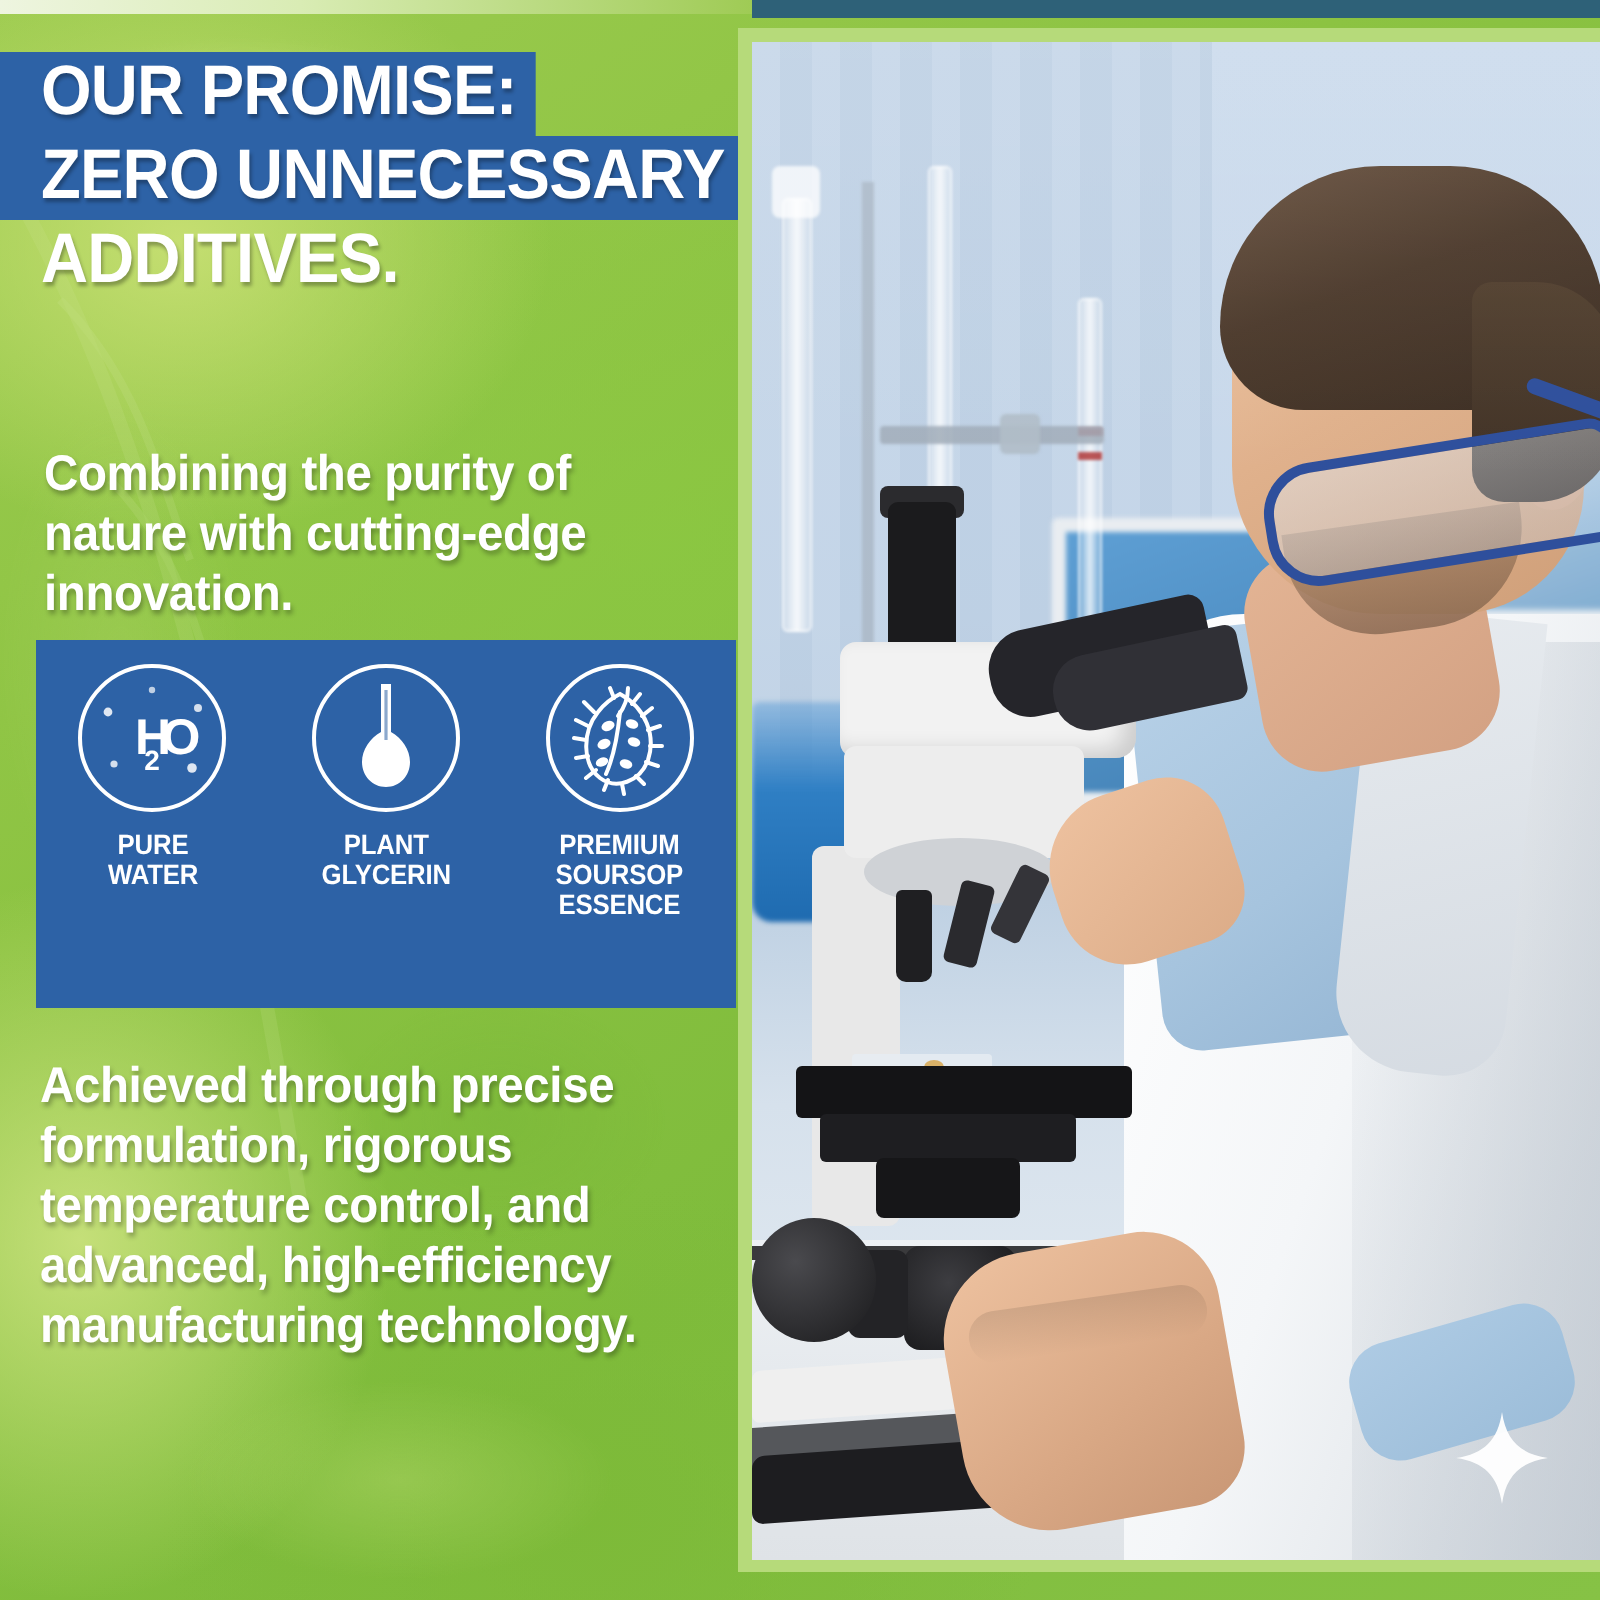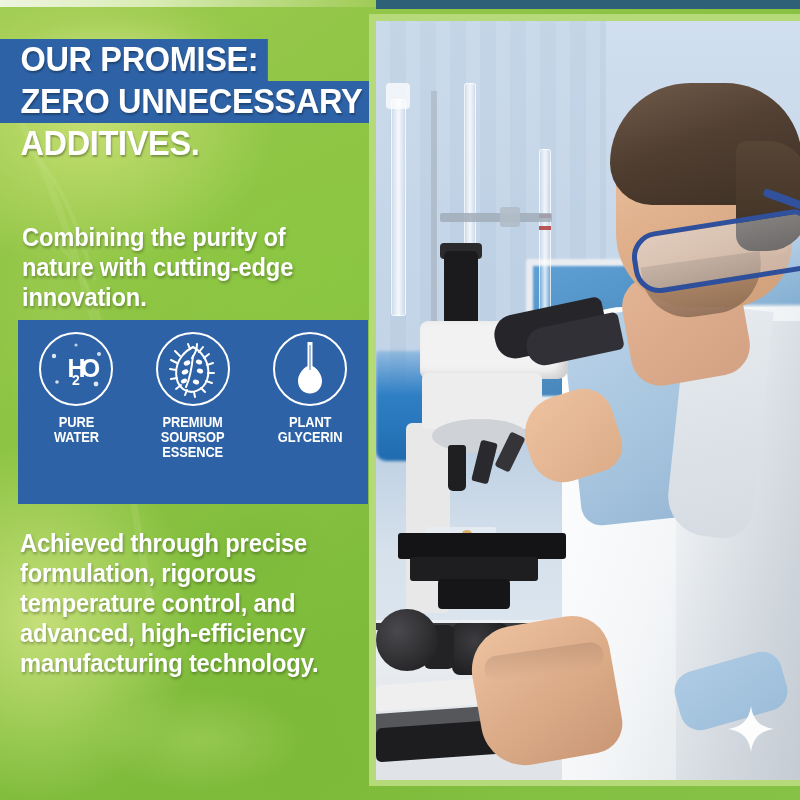--- a/index.html
+++ b/index.html
@@ -37,21 +37,21 @@
     position:absolute;left:376px;top:0;right:0;height:9px;
     background:#2e6178;
   }
   .top-strip-left{
     position:absolute;left:0;top:0;width:376px;height:7px;
     background:linear-gradient(90deg,#eef5e0 0%,#d9ecb4 40%,#9fcb55 100%);
   }
 
   
   .headline{
-    position:absolute;left:0;top:39px;width:380px;
+    position:absolute;left:0;top:26px;width:380px;
   }
   .hl-line{
     position:relative;display:block;
     font-family:"Liberation Sans",sans-serif;
     font-weight:bold;
     font-size:35px;
     line-height:38px;
     letter-spacing:-0.4px;
     color:#ffffff;
     text-transform:uppercase;
@@ -324,20 +324,34 @@
       </div>
       <div class="icon-label">
         <div>PURE</div>
         <div>WATER</div>
       </div>
     </div>
 
     <div class="icon-cell">
       <div class="icon-circle">
         <svg width="66" height="66" viewBox="0 0 66 66">
+          <path d="M33 6 L35.5 6 L35.5 30 C41 33 45 39 45 45 C45 52 39.8 57.5 33 57.5
+                   C26.2 57.5 21 52 21 45 C21 39 25 33 30.5 30 L30.5 6 Z" fill="#ffffff"></path>
+          <path d="M33 9 L33 34" stroke="#2d62a6" stroke-width="1.6" opacity=".55"></path>
+        </svg>
+      </div>
+      <div class="icon-label">
+        <div>PLANT</div>
+        <div>GLYCERIN</div>
+      </div>
+    </div>
+
+    <div class="icon-cell">
+      <div class="icon-circle">
+        <svg width="66" height="66" viewBox="0 0 66 66">
           <g stroke="#ffffff" stroke-width="2" fill="none" stroke-linecap="round">
             <path d="M33 11 C46 18 51 32 47 44 C43 55 31 59 23 53 C14 46 14 30 22 20 C25 16 29 13 33 11 Z"></path>
             <path d="M37 8 C37 14 35 18 32 22"></path>
             <path d="M20 20 L15 15 M17 27 L11 24 M16 34 L10 33 M17 42 L11 43 M21 49 L16 53
                      M27 54 L25 59 M34 56 L35 61 M41 52 L45 56 M46 45 L52 47 M48 37 L54 37
                      M47 29 L53 27 M44 22 L49 18 M39 16 L43 11 M30 13 L28 8"></path>
             <path d="M33 20 C32 30 30 42 26 51"></path>
           </g>
           <g fill="#ffffff">
             <ellipse cx="27" cy="27" rx="3.4" ry="2.4" transform="rotate(-22 27 27)"></ellipse>
@@ -346,34 +360,20 @@
             <ellipse cx="39" cy="26" rx="3.2" ry="2.3" transform="rotate(18 39 26)"></ellipse>
             <ellipse cx="40" cy="35" rx="3.2" ry="2.3" transform="rotate(18 40 35)"></ellipse>
             <ellipse cx="36" cy="46" rx="3.2" ry="2.3" transform="rotate(18 36 46)"></ellipse>
           </g>
         </svg>
       </div>
       <div class="icon-label">
         <div>PREMIUM</div>
         <div>SOURSOP</div>
         <div>ESSENCE</div>
-      </div>
-    </div>
-
-    <div class="icon-cell">
-      <div class="icon-circle">
-        <svg width="66" height="66" viewBox="0 0 66 66">
-          <path d="M33 6 L35.5 6 L35.5 30 C41 33 45 39 45 45 C45 52 39.8 57.5 33 57.5
-                   C26.2 57.5 21 52 21 45 C21 39 25 33 30.5 30 L30.5 6 Z" fill="#ffffff"></path>
-          <path d="M33 9 L33 34" stroke="#2d62a6" stroke-width="1.6" opacity=".55"></path>
-        </svg>
-      </div>
-      <div class="icon-label">
-        <div>PLANT</div>
-        <div>GLYCERIN</div>
       </div>
     </div>
 
 
   </div>
 
   <div class="low-para">Achieved through precise formulation, rigorous temperature control, and advanced, high-efficiency manufacturing technology.</div>
 
   <div class="photo-frame"></div>
   <div class="photo">

